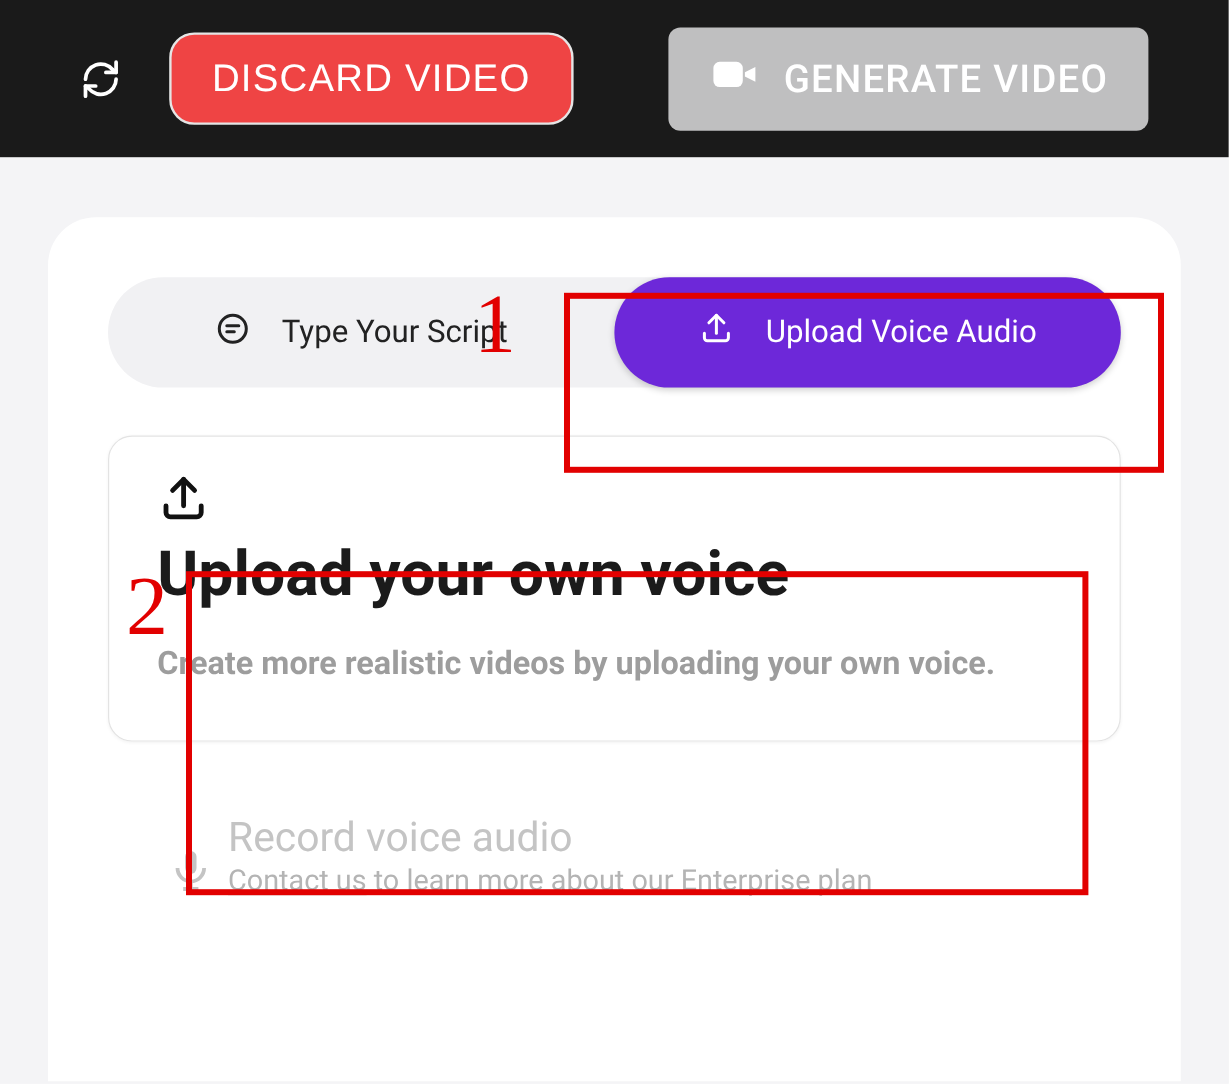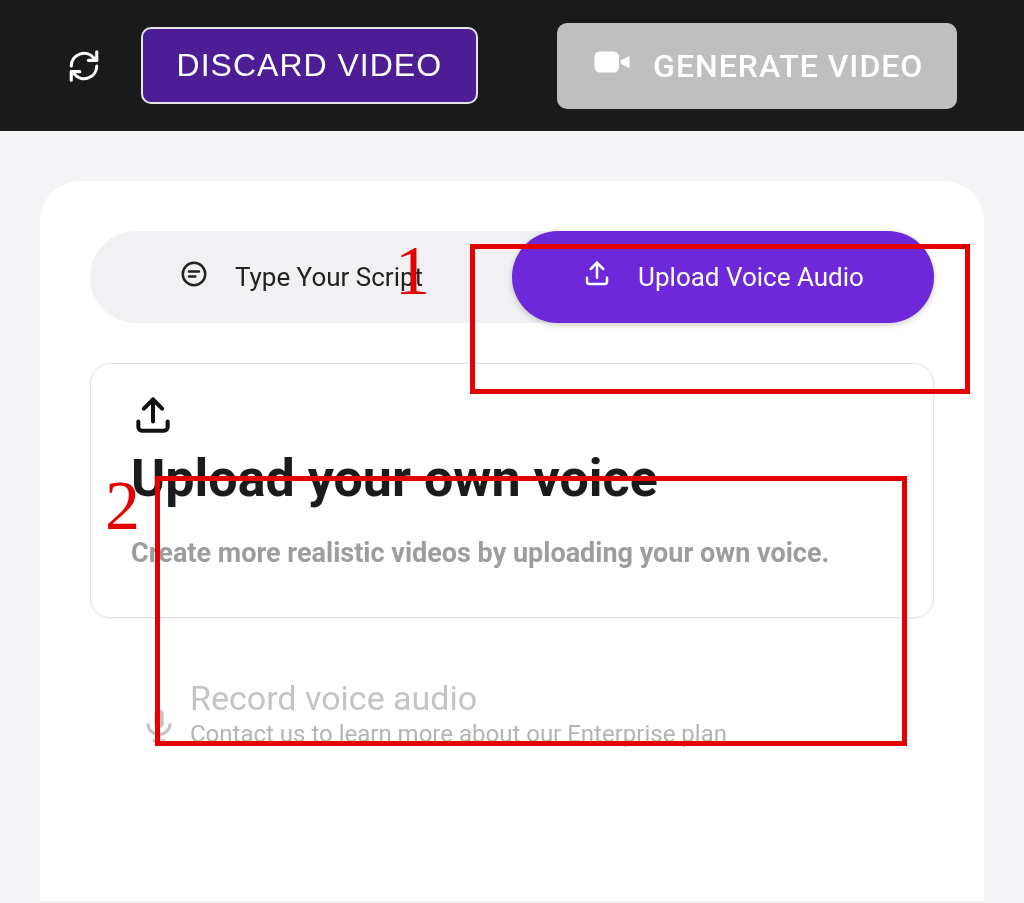--- a/index.html
+++ b/index.html
@@ -2,22 +2,22 @@
 <html><head>
 <meta charset="utf-8">
 <style>
   * { box-sizing: border-box; margin: 0; padding: 0; }
   html, body { width: 1024px; height: 903px; font-family: -apple-system, BlinkMacSystemFont, "Segoe UI", Roboto, sans-serif; background:#f4f4f6; }
   .topbar {
     width:100%; height:131px; background:#1a1a1a; display:flex; align-items:center; justify-content:center; gap:40px;
   }
   .refresh-icon { color:#fff; display:flex; align-items:center; }
   .discard-btn {
-    border:2px solid #e5e5e5; background:#4c1d95; color:#fff; font-size:32px; font-weight:400; letter-spacing:1px;
-    padding:18px 34px; border-radius:10px; cursor:pointer;
+    border:2px solid #e5e5e5; background:#ef4444; color:#fff; font-size:32px; font-weight:400; letter-spacing:1px;
+    padding:18px 34px; border-radius:21px; cursor:pointer;
   }
   .generate-btn {
     background:#bfbfc0; color:#fff; font-size:32px; font-weight:500; letter-spacing:1px;
     padding:18px 34px; border-radius:10px; display:flex; align-items:center; gap:20px; cursor:not-allowed;margin-left:39px;
   }
   .generate-btn svg { flex-shrink:0; }
 
   .page {
     position:relative; width:100%; padding:0 40px;
   }

